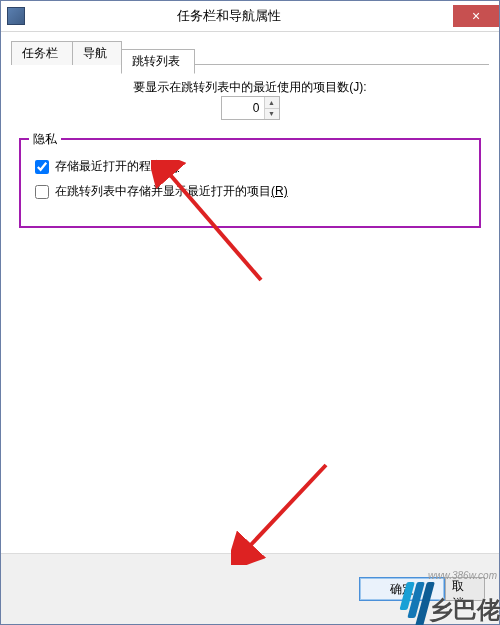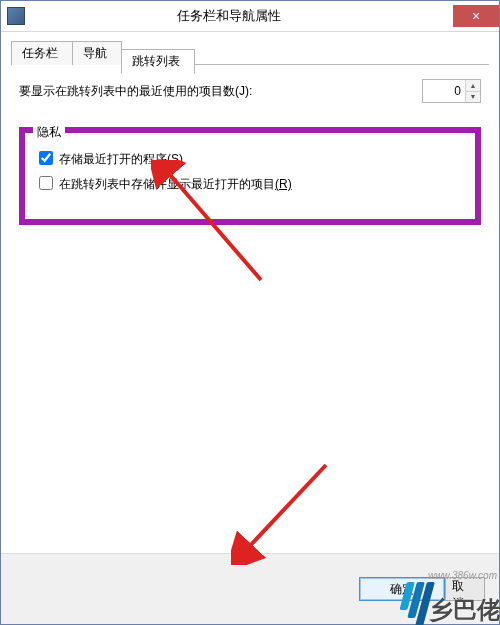--- a/index.html
+++ b/index.html
@@ -82,21 +82,22 @@
   
   .content {
     flex: 1;
     padding: 14px 18px 0 18px;
     position: relative;
   }
   .row1 {
     display: flex;
     align-items: center;
     justify-content: space-between;
-    margin-bottom: 24px;
+    margin-bottom: 18px;
+    flex-direction: column;
   }
   .row1 .label {
     font-size: 12px;
   }
   .spinner {
     display: flex;
     align-items: stretch;
     border: 1px solid #b5b5b5;
     height: 22px;
     background: #fff;
@@ -123,35 +124,36 @@
     justify-content: center;
     font-size: 7px;
     line-height: 1;
     color: #555;
     background: #f3f3f3;
     cursor: pointer;
   }
   .spinner .arrow:first-child { border-bottom: 1px solid #d0d0d0; }
   
   .groupbox {
-    border: 6px solid #a21caf;
+    border: 2px solid #a21caf;
     padding: 14px 10px 18px 10px;
     position: relative;
     margin-top: 6px;
   }
   .groupbox-legend {
     position: absolute;
     top: -9px;
     left: 8px;
     background: #fff;
     padding: 0 4px;
     font-size: 12px;
   }
   .check-row {
     display: flex;
+    align-items: center;
     margin: 4px 0 8px 4px;
   }
   .check-row input[type="checkbox"] {
     width: 14px;
     height: 14px;
     margin: 0 6px 0 0;
   }
   .check-row .cb-label {
     font-size: 12px;
   }

